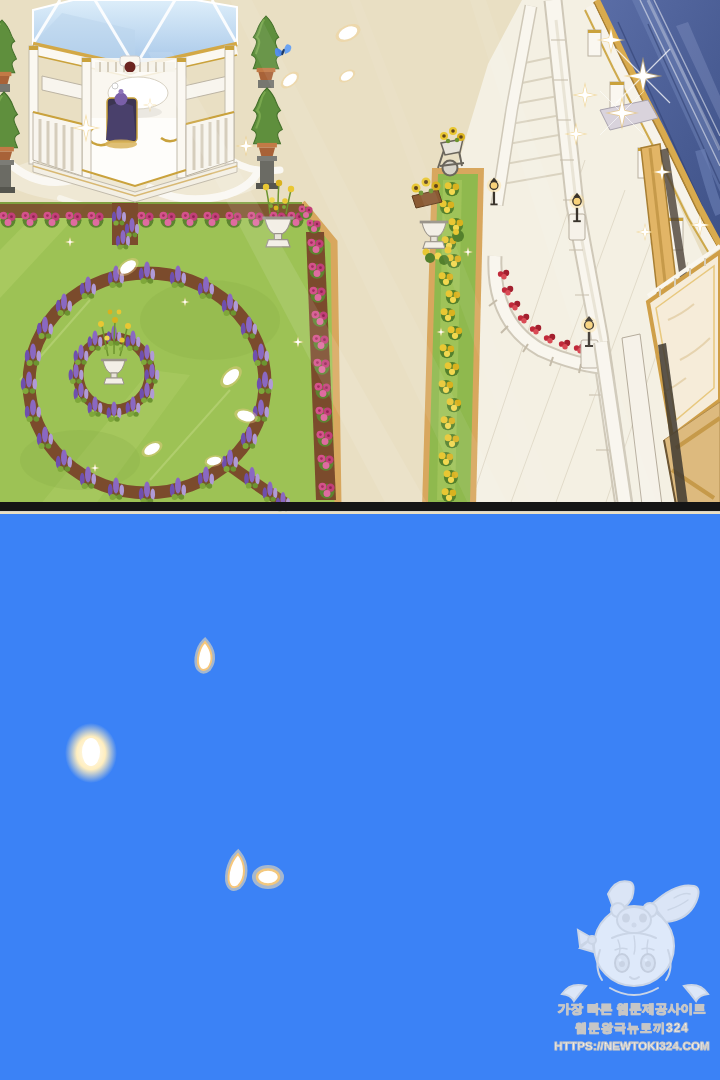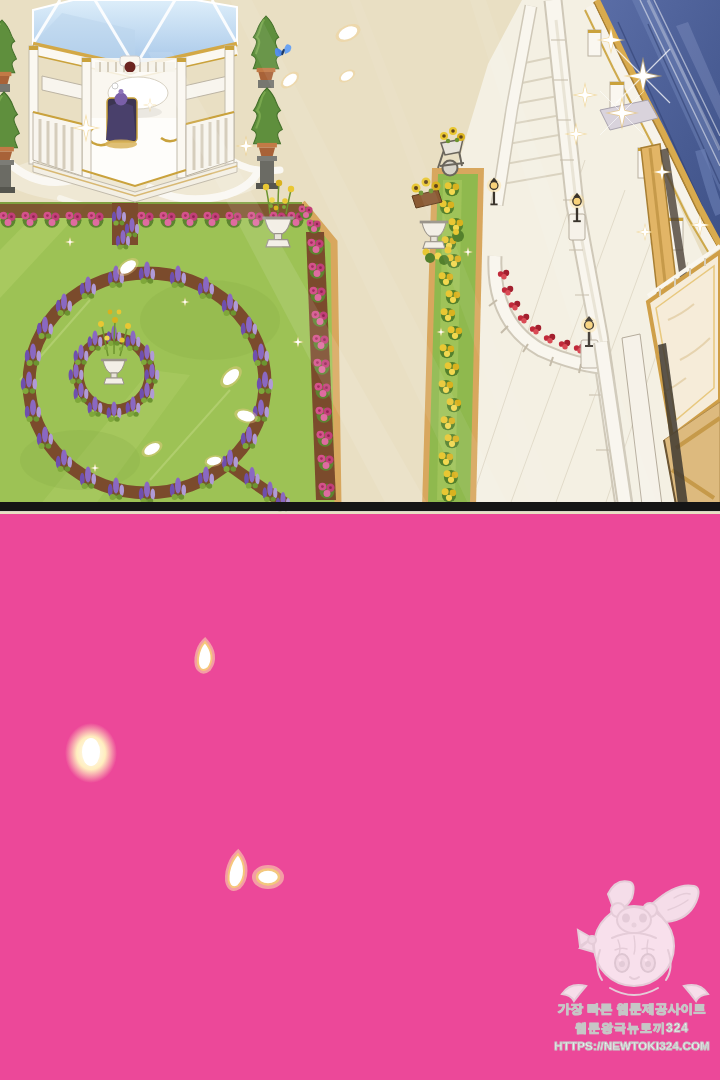--- a/index.html
+++ b/index.html
@@ -1,16 +1,16 @@
 <!DOCTYPE html>
 <html><head>
 <meta charset="utf-8">
 <style>
   html,body{margin:0;padding:0;background:#ffffff;}
-  .page{position:relative;width:720px;height:1080px;background:#ec4899;overflow:hidden;
+  .page{position:relative;width:720px;height:1080px;background:#3b82f6;overflow:hidden;
         font-family:"Liberation Sans","DejaVu Sans",sans-serif;}
   .panel{position:absolute;left:0;top:0;width:720px;height:514px;}
   .lower{position:absolute;left:0;top:512px;width:720px;height:568px;}
   .mascot{position:absolute;left:556px;top:876px;width:164px;height:132px;}
   .wm{position:absolute;left:546px;top:1001px;width:172px;text-align:center;
       color:#ffffff;font-weight:bold;
       -webkit-text-stroke:1px #c6c6c6;text-shadow:0 0 1px #cdcdcd;}
   .wm-l1{font-size:12.5px;line-height:17px;letter-spacing:.3px;}
   .wm-l2{font-size:12px;line-height:21px;letter-spacing:1px;}
   .wm-l3{font-size:11.5px;line-height:15px;letter-spacing:.2px;}

